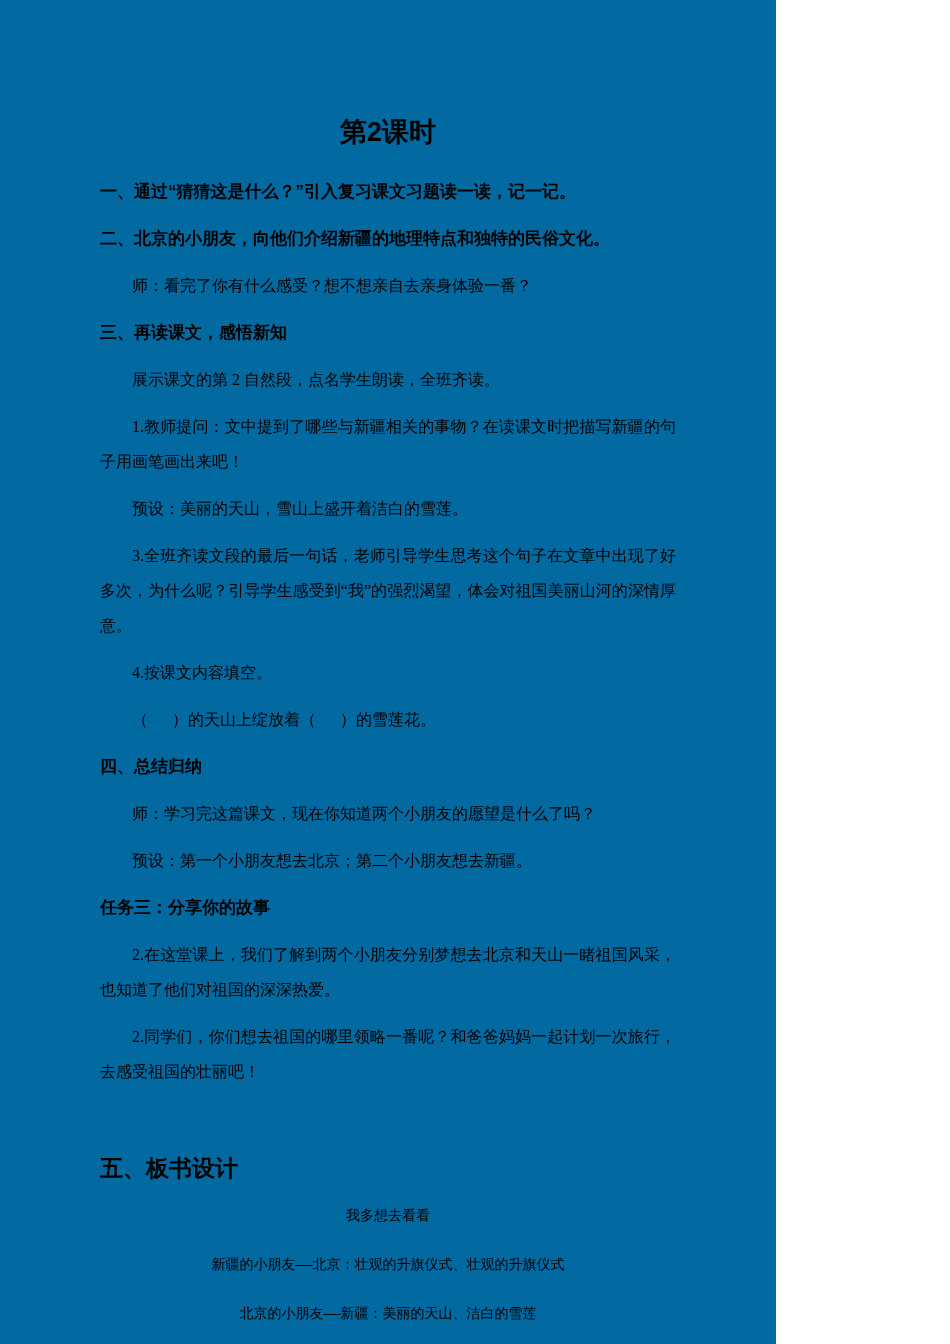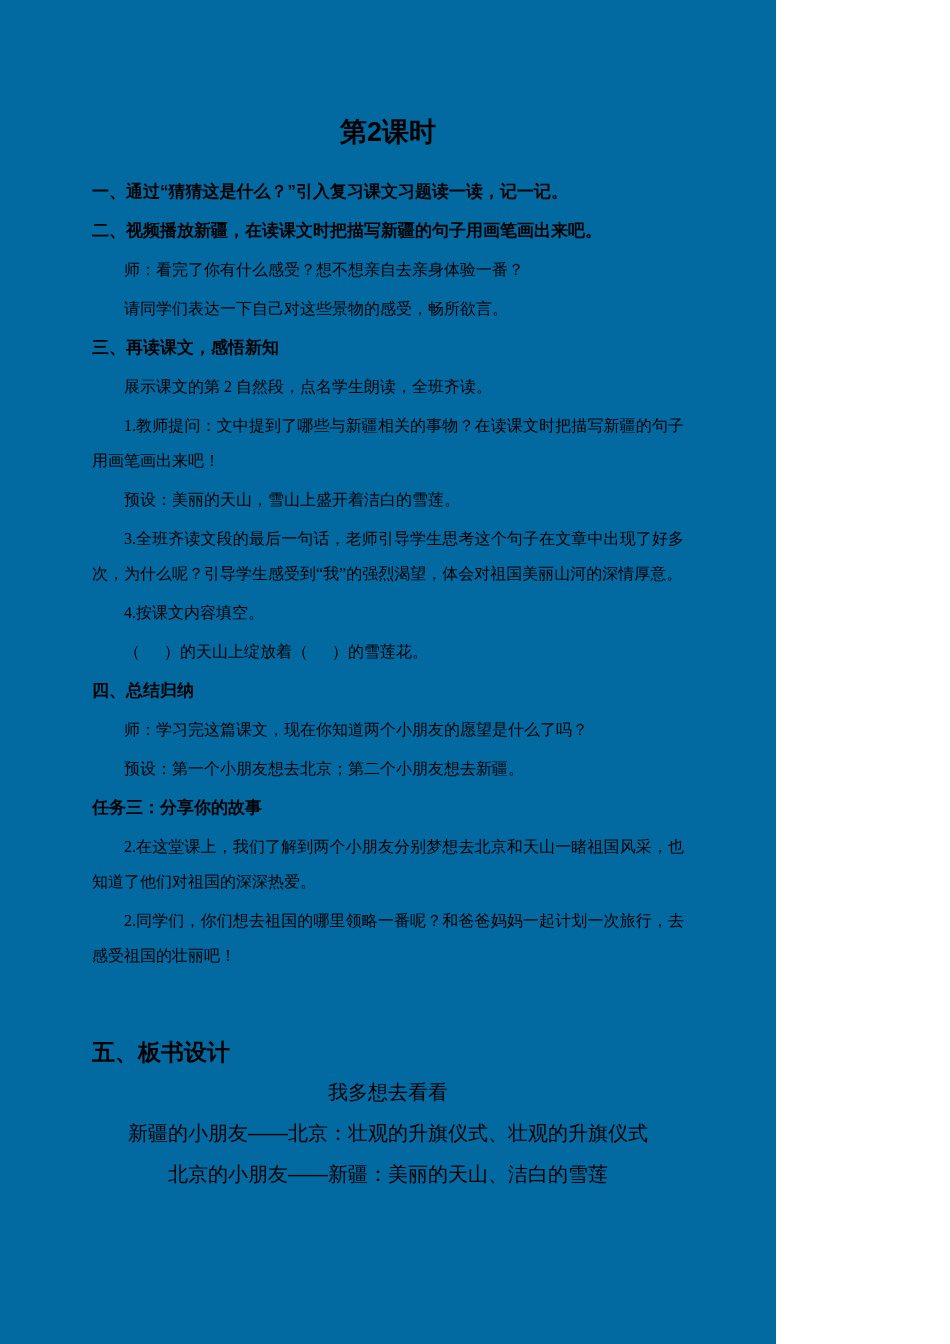--- a/index.html
+++ b/index.html
@@ -20,57 +20,56 @@
     text-align: center;
     font-size: 27px;
     font-weight: bold;
     line-height: 40px;
     margin: 0 0 22px 0;
     font-family: "Liberation Sans", sans-serif;
   }
   .block {
     font-size: 16px;
     line-height: 35px;
-    margin: 4px;
+    margin: 12px;
     white-space: pre-wrap;
     text-align: justify;
   }
   .heading {
     font-weight: bold;
     font-size: 17px;
     font-family: "Liberation Sans", sans-serif;
   }
   .body {
     text-indent: 2em;
   }
   .heading-spaced {
     font-weight: bold;
     font-size: 23px;
     font-family: "Liberation Sans", sans-serif;
     margin-top: 62px;
   }
   .board {
     text-align: center;
     text-indent: 0;
-    font-size: 20px;
+    font-size: 14px;
     line-height: 37px;
-    font-family: Liberation Sans, sans-serif;
+    font-family: Liberation Mono, monospace;
   }
 </style>
 </head>
 <body>
 
 <div class="page">
 
   <h1 class="doc-title">第2课时</h1>
 
   <div class="block heading">一、通过“猜猜这是什么？”引入复习课文习题读一读，记一记。</div>
-  <div class="block heading">二、视频播放新疆，在读课文时把描写新疆的句子用画笔画出来吧。</div>
+  <div class="block heading">二、北京的小朋友，向他们介绍新疆的地理特点和独特的民俗文化。</div>
   <div class="block body">师：看完了你有什么感受？想不想亲自去亲身体验一番？</div>
-  <div class="block body">请同学们表达一下自己对这些景物的感受，畅所欲言。</div>
   <div class="block heading">三、再读课文，感悟新知</div>
   <div class="block body">展示课文的第 2 自然段，点名学生朗读，全班齐读。</div>
   <div class="block body">1.教师提问：文中提到了哪些与新疆相关的事物？在读课文时把描写新疆的句子用画笔画出来吧！</div>
   <div class="block body">预设：美丽的天山，雪山上盛开着洁白的雪莲。</div>
   <div class="block body">3.全班齐读文段的最后一句话，老师引导学生思考这个句子在文章中出现了好多次，为什么呢？引导学生感受到“我”的强烈渴望，体会对祖国美丽山河的深情厚意。</div>
   <div class="block body">4.按课文内容填空。</div>
   <div class="block body">（      ）的天山上绽放着（      ）的雪莲花。</div>
   <div class="block heading">四、总结归纳</div>
   <div class="block body">师：学习完这篇课文，现在你知道两个小朋友的愿望是什么了吗？</div>
   <div class="block body">预设：第一个小朋友想去北京；第二个小朋友想去新疆。</div>

